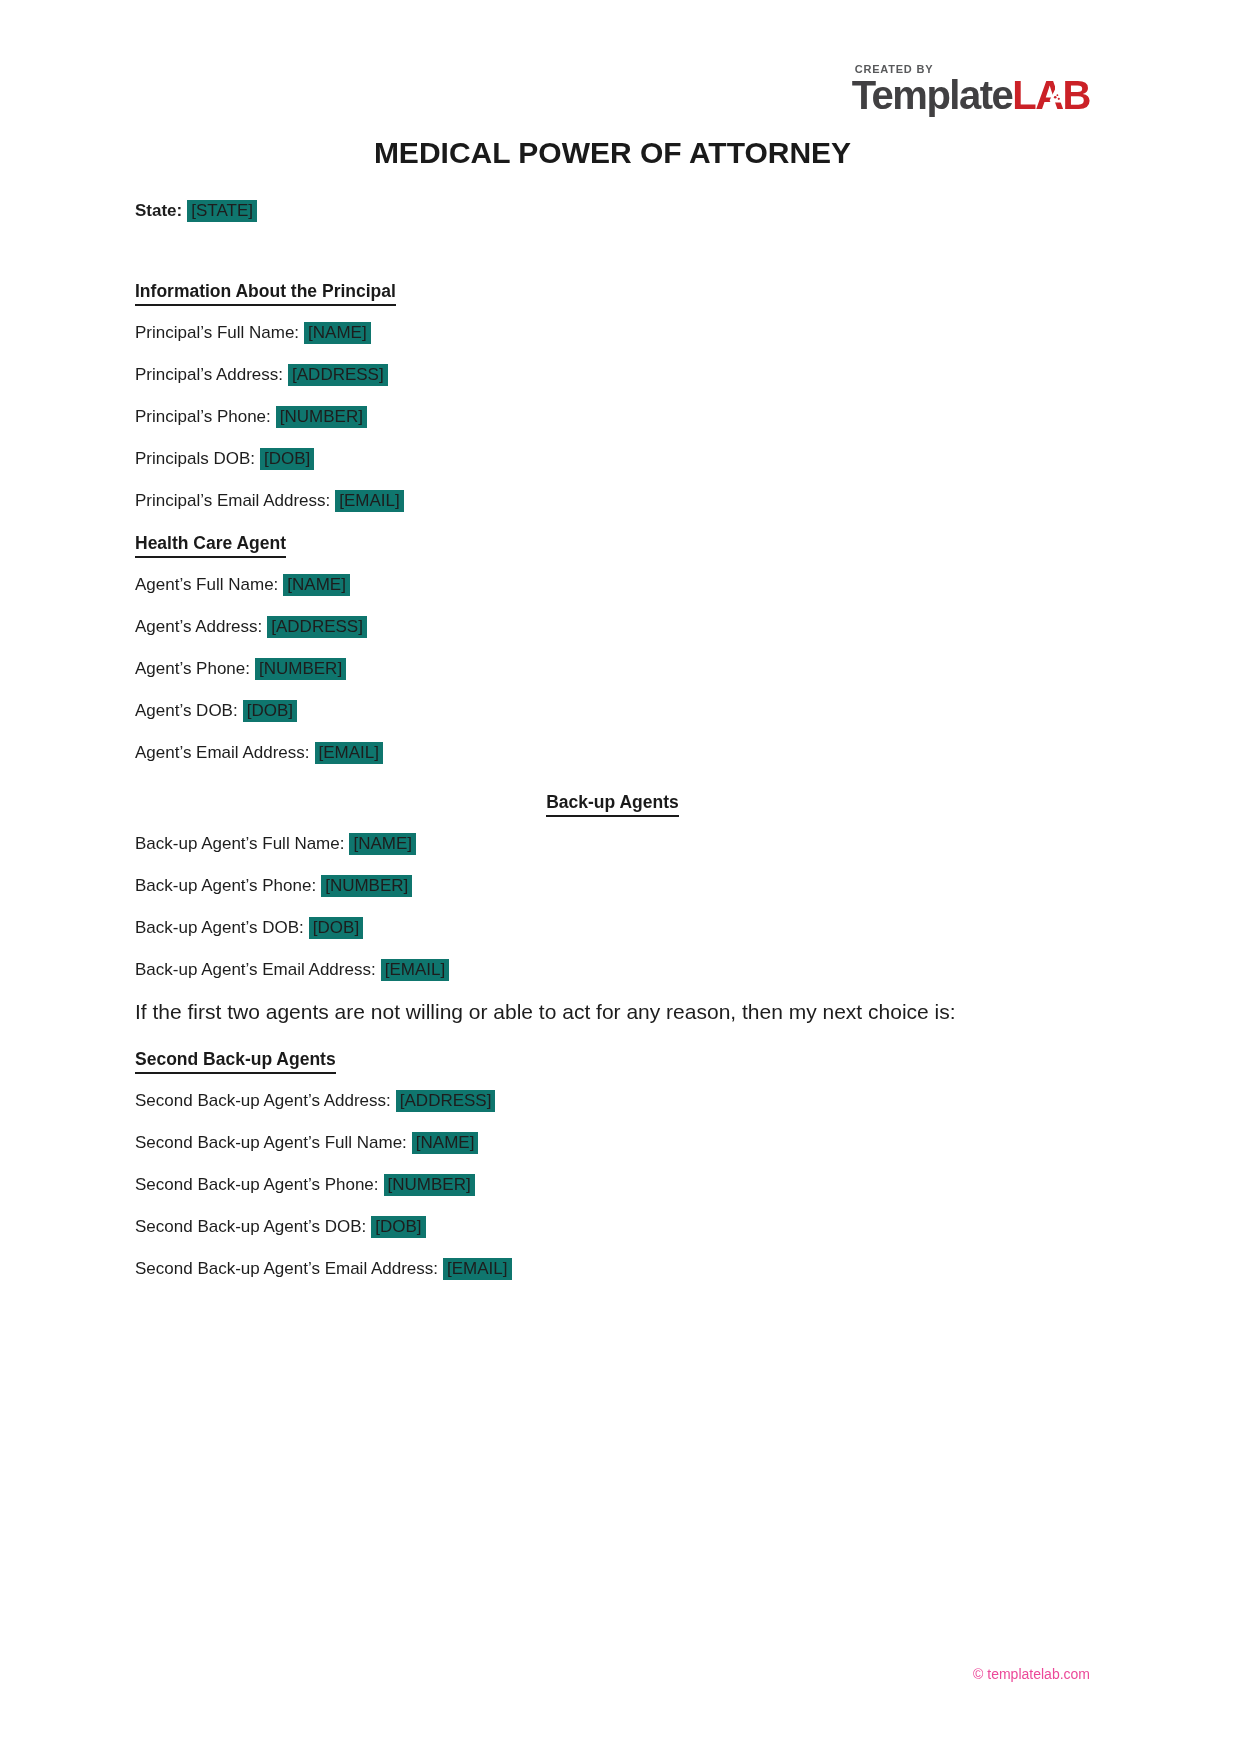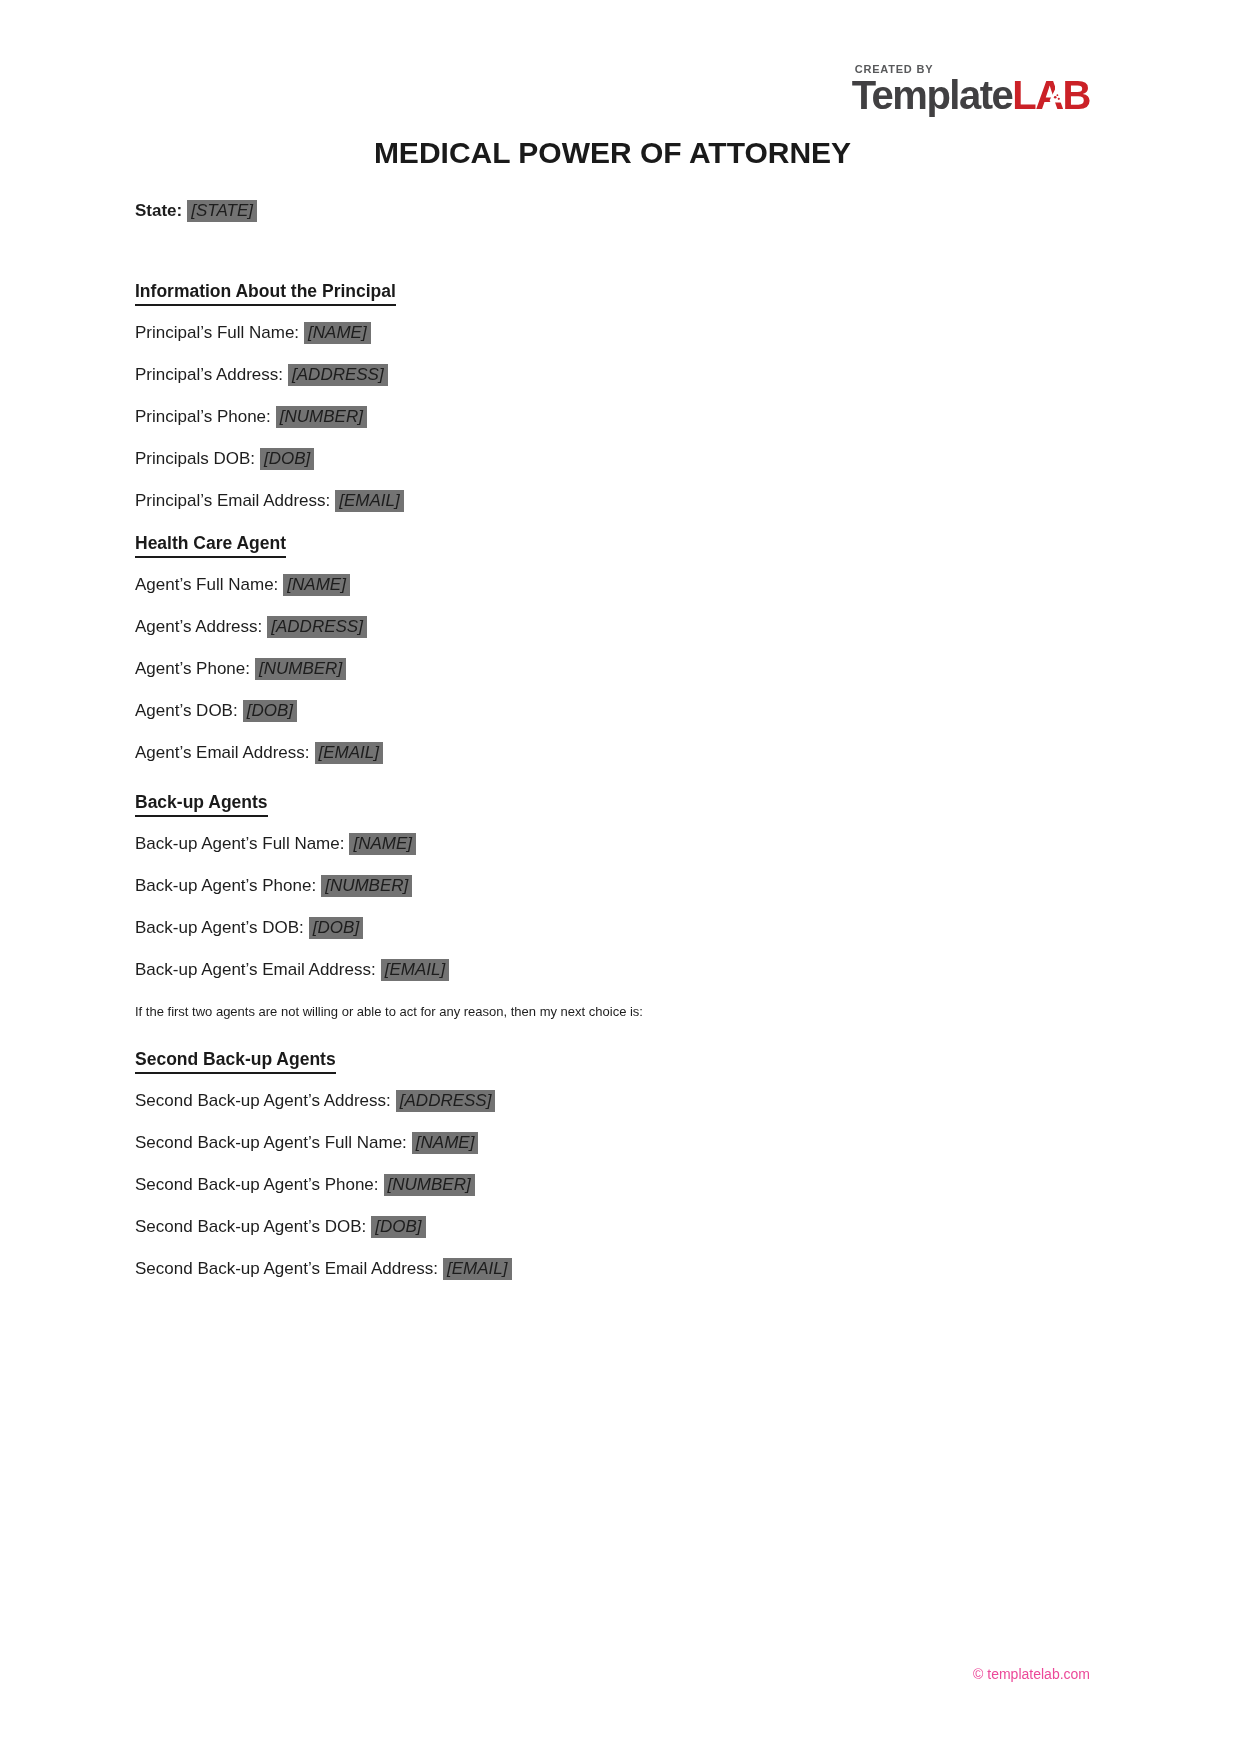--- a/index.html
+++ b/index.html
@@ -68,41 +68,40 @@
     line-height: 22px;
   }
   .state-label { font-weight: bold; }
   .sheading {
     margin-top: 20px;
     font-size: 17.5px;
     font-weight: bold;
     line-height: 22px;
     color: #1a1a1a;
   }
-  .sheading.gap-lg { margin-top: 27px; }
+  .sheading.gap-lg { margin-top: 27px; text-align: center; }
   .sheading.gap-md { margin-top: 25px; }
   .uline {
     border-bottom: 2px solid #1a1a1a;
     padding-bottom: 3px;
   }
   .field {
     margin-top: 20px;
     font-size: 17px;
     line-height: 22px;
   }
   .hl {
-    background: #737373;
+    background: #0f766e;
     padding: 1px 4px 2px 4px;
     margin-left: 5px;
     color: #1d1d1d;
-    font-style: italic;
   }
   .note {
     margin-top: 20px;
-    font-size: 13px;
+    font-size: 21px;
     line-height: 22px;
   }
   
   .footer {
     position: absolute;
     top: 1663px;
     right: 150px;
     font-size: 14px;
     line-height: 22px;
     color: #ec4899;

